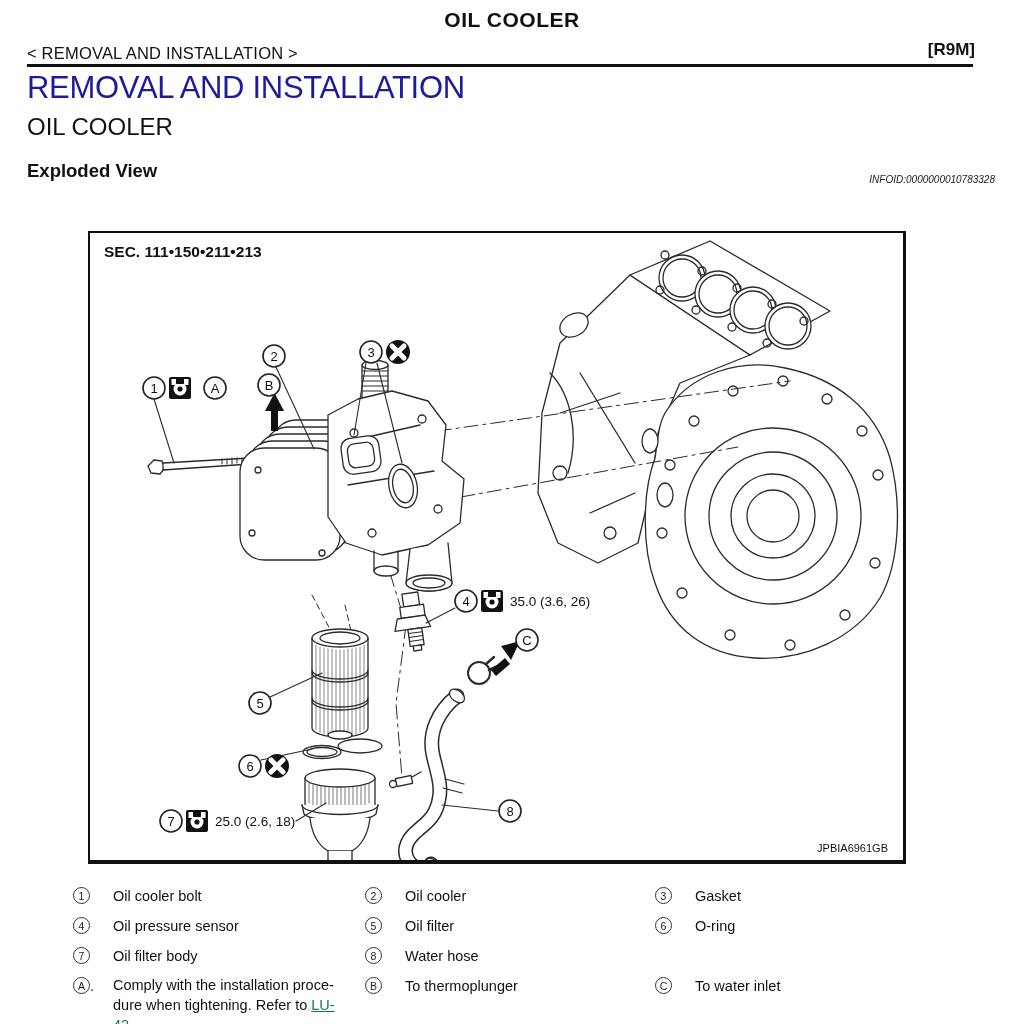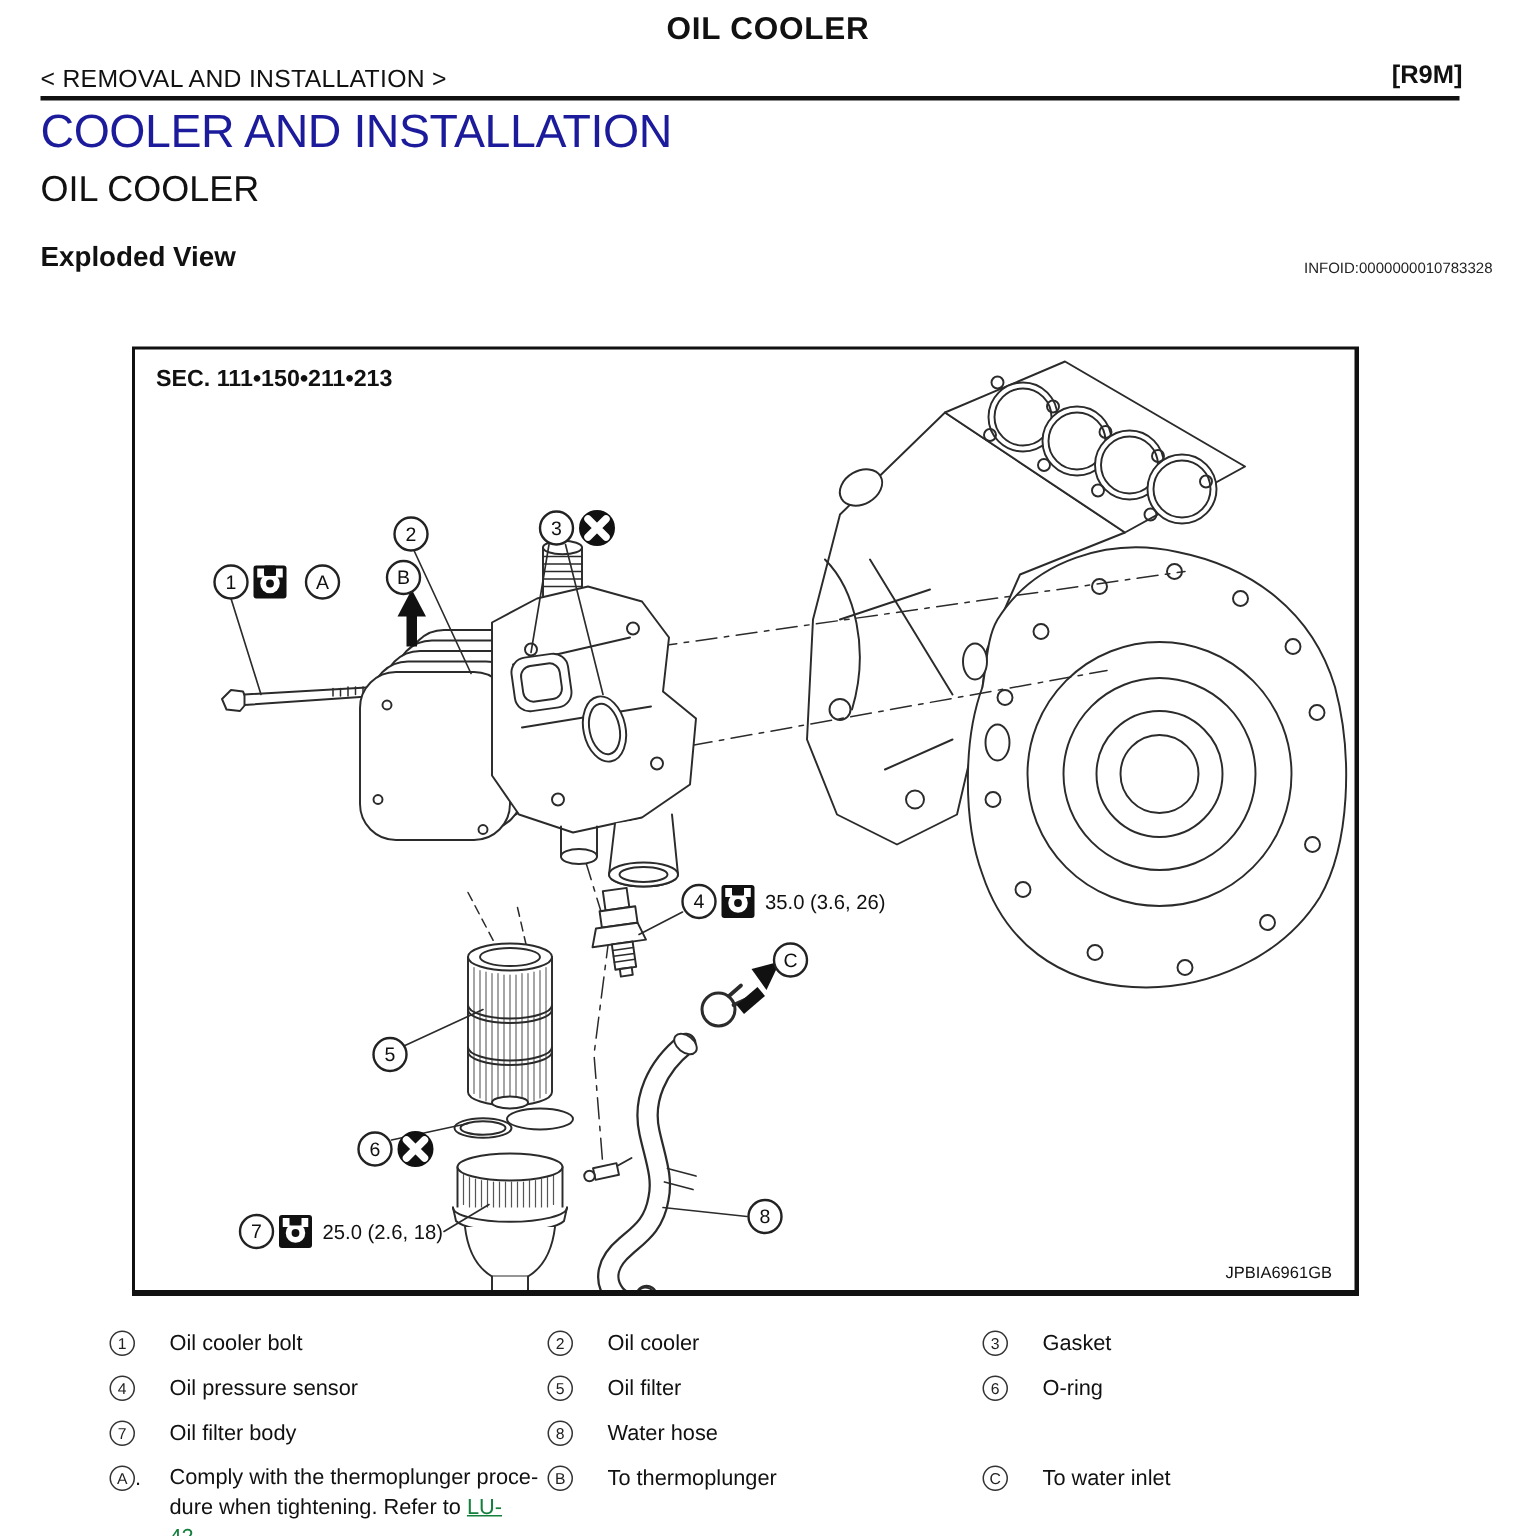--- a/index.html
+++ b/index.html
@@ -10,21 +10,21 @@
   }
   .abs{position:absolute;}
   
   .page-title{left:0;top:8px;width:1024px;text-align:center;font-size:21px;font-weight:bold;letter-spacing:.5px;}
   .breadcrumb{left:27px;top:44px;font-size:16.5px;letter-spacing:.2px;}
   .engine-code{top:40px;right:49px;font-size:17px;font-weight:bold;padding-left:44px;}
   .hrule{left:27px;top:64px;width:946px;height:3px;background:#111;}
   .section-title{left:27px;top:70px;font-size:31px;font-weight:500;color:#1b1b9c;letter-spacing:-.3px;}
   .subsection-title{left:27px;top:113px;font-size:24px;font-weight:500;}
   .view-title{left:27px;top:160px;font-size:18.5px;font-weight:bold;text-align:center;}
-  .infoid{top:174px;right:29px;font-size:10px;color:#222;}
+  .infoid{top:174px;right:29px;font-size:10px;font-style:italic;color:#222;}
   
   .figure-box{left:88px;top:231px;width:818px;height:633px;border:2px solid #111;
     border-right-width:3px;border-bottom-width:4px;box-sizing:border-box;background:#fff;}
   .figure-box svg{display:block;width:100%;height:100%;}
   
   .legend-item{height:20px;}
   .key-circle{
     display:inline-block;width:17px;height:17px;border:1.4px solid #333;border-radius:50%;
     font-size:10.5px;line-height:17px;text-align:center;vertical-align:top;box-sizing:border-box;color:#222;
   }
@@ -32,21 +32,21 @@
   .note-text{font-size:14.5px;line-height:20px;color:#111;width:262px;}
   .link-green{color:#15803d;text-decoration:underline;cursor:pointer;}
 </style>
 </head>
 <body>
 
 <div class="abs page-title">OIL COOLER</div>
 <div class="abs breadcrumb">&lt; REMOVAL AND INSTALLATION &gt;</div>
 <div class="abs engine-code">[R9M]</div>
 <div class="abs hrule"></div>
-<div class="abs section-title">COOLER AND INSTALLATION</div>
+<div class="abs section-title">REMOVAL AND INSTALLATION</div>
 <div class="abs subsection-title">OIL COOLER</div>
 <div class="abs view-title">Exploded View</div>
 <div class="abs infoid">INFOID:0000000010783328</div>
 
 <div class="abs figure-box">
 <svg viewBox="0 0 813 627" fill="none" stroke="#2b2b2b" stroke-width="1.3" stroke-linejoin="round" stroke-linecap="round">
 
   <g>
 
     <path d="M 540,42 L 470,110 L 452,180 L 448,260 L 468,310 L 508,330 L 548,310 L 562,250 L 568,200 L 590,150 L 660,122 Z" fill="#fff"></path>
@@ -357,21 +357,21 @@
 <div class="abs key-label" style="left:113px;top:947px;">Oil filter body</div>
 <div class="abs legend-item" style="left:365px;top:947px;">
   <span class="key-circle">8</span>
 </div>
 <div class="abs key-label" style="left:405px;top:947px;">Water hose</div>
 
 <div class="abs legend-item" style="left:73px;top:977px;">
   <span class="key-circle">A</span><span class="key-label">.</span>
 </div>
 <div class="abs note-text" style="left:113px;top:975px;">
-  <span>Comply with the thermoplunger proce-</span><br>
+  <span>Comply with the installation proce-</span><br>
   <span>dure when tightening. Refer to </span><a class="link-green">LU-</a><br>
   <a class="link-green">42</a>
 </div>
 <div class="abs legend-item" style="left:365px;top:977px;">
   <span class="key-circle">B</span>
 </div>
 <div class="abs key-label" style="left:405px;top:977px;">To thermoplunger</div>
 <div class="abs legend-item" style="left:655px;top:977px;">
   <span class="key-circle">C</span>
 </div>

